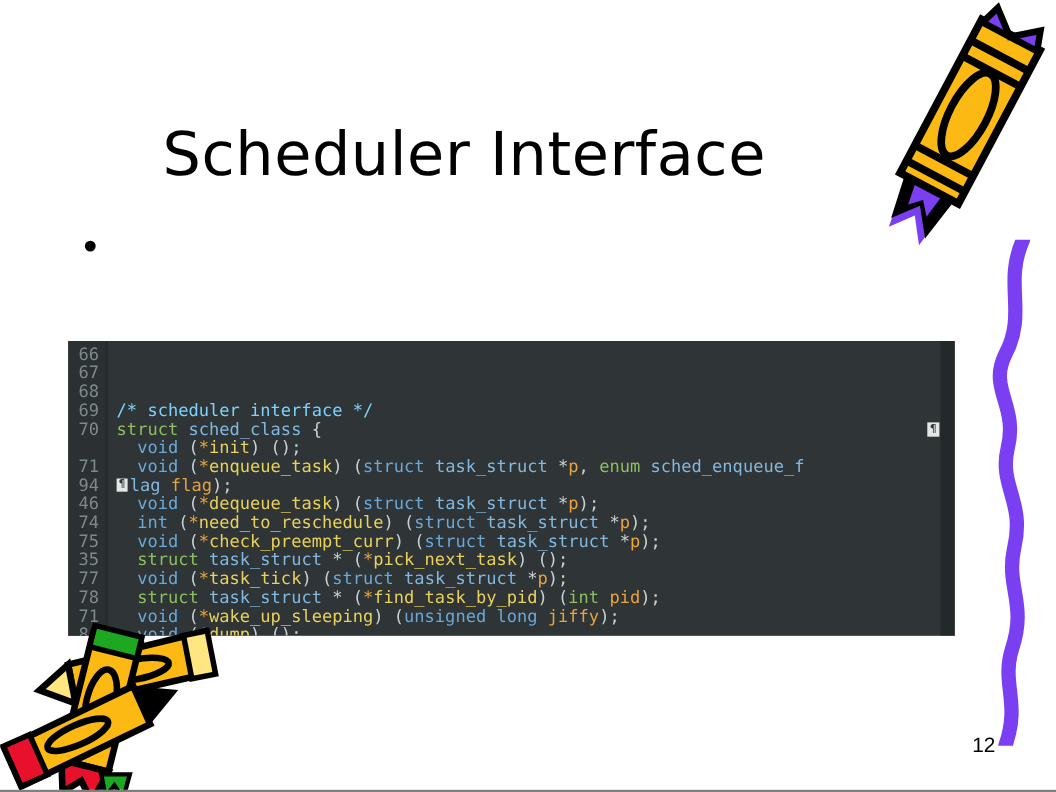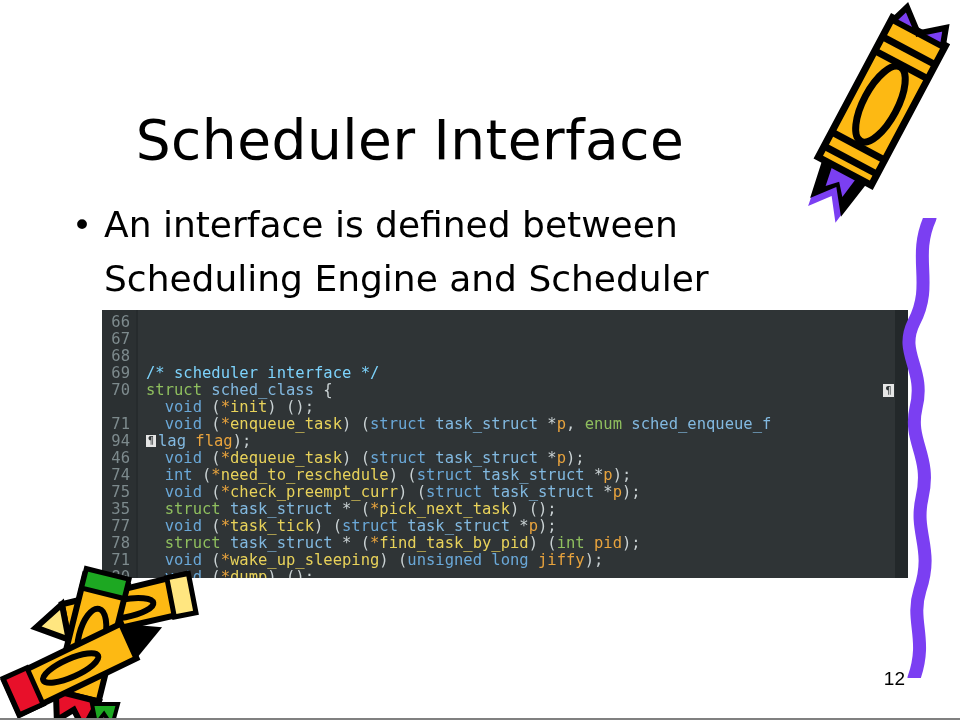--- a/index.html
+++ b/index.html
@@ -16,21 +16,21 @@
     height: 720px;
     background: #ffffff;
     overflow: hidden;
     border-bottom: 2px solid #808080;
     box-sizing: border-box;
   }
 
   
   .title {
     position: absolute;
-    left: 0;
+    left: 12px;
     top: 110px;
     width: 820px;
     text-align: center;
     font-family: "DejaVu Sans", sans-serif;
     font-size: 55px;
     line-height: 60px;
     color: #000000;
     letter-spacing: 0.5px;
     white-space: nowrap;
   }
@@ -66,21 +66,20 @@
     left: 62px;
     top: 310px;
     width: 806px;
     height: 268px;
     background: #2f3436;
     overflow: hidden;
     display: flex;
     font-family: "DejaVu Sans Mono", monospace;
     font-size: 15.5px;
     line-height: 17px;
-    margin-left: 40px;
   }
   .gutter {
     flex: 0 0 36px;
     background: #2b3032;
     color: #7d8a8d;
     text-align: right;
     padding: 4px 6px 0 0;
     box-sizing: border-box;
     border-right: 2px solid #262b2d;
     user-select: none;
@@ -157,24 +156,20 @@
 </style>
 </head>
 <body>
 
 <div class="slide">
 
   <div class="title">Scheduler Interface</div>
 
   <div class="bullet-block">
     <div class="bullet-dot">•</div>
-    <div class="bullet-text">
-      <span>An interface is defined between</span>
-      <span class="l2">Scheduling Engine and Scheduler</span>
-    </div>
   </div>
 
   <div class="code-block">
     <div class="gutter" id="gutter">
         <div>66</div>
         <div>67</div>
         <div>68</div>
         <div>69</div>
         <div>70</div>
         <div></div>

